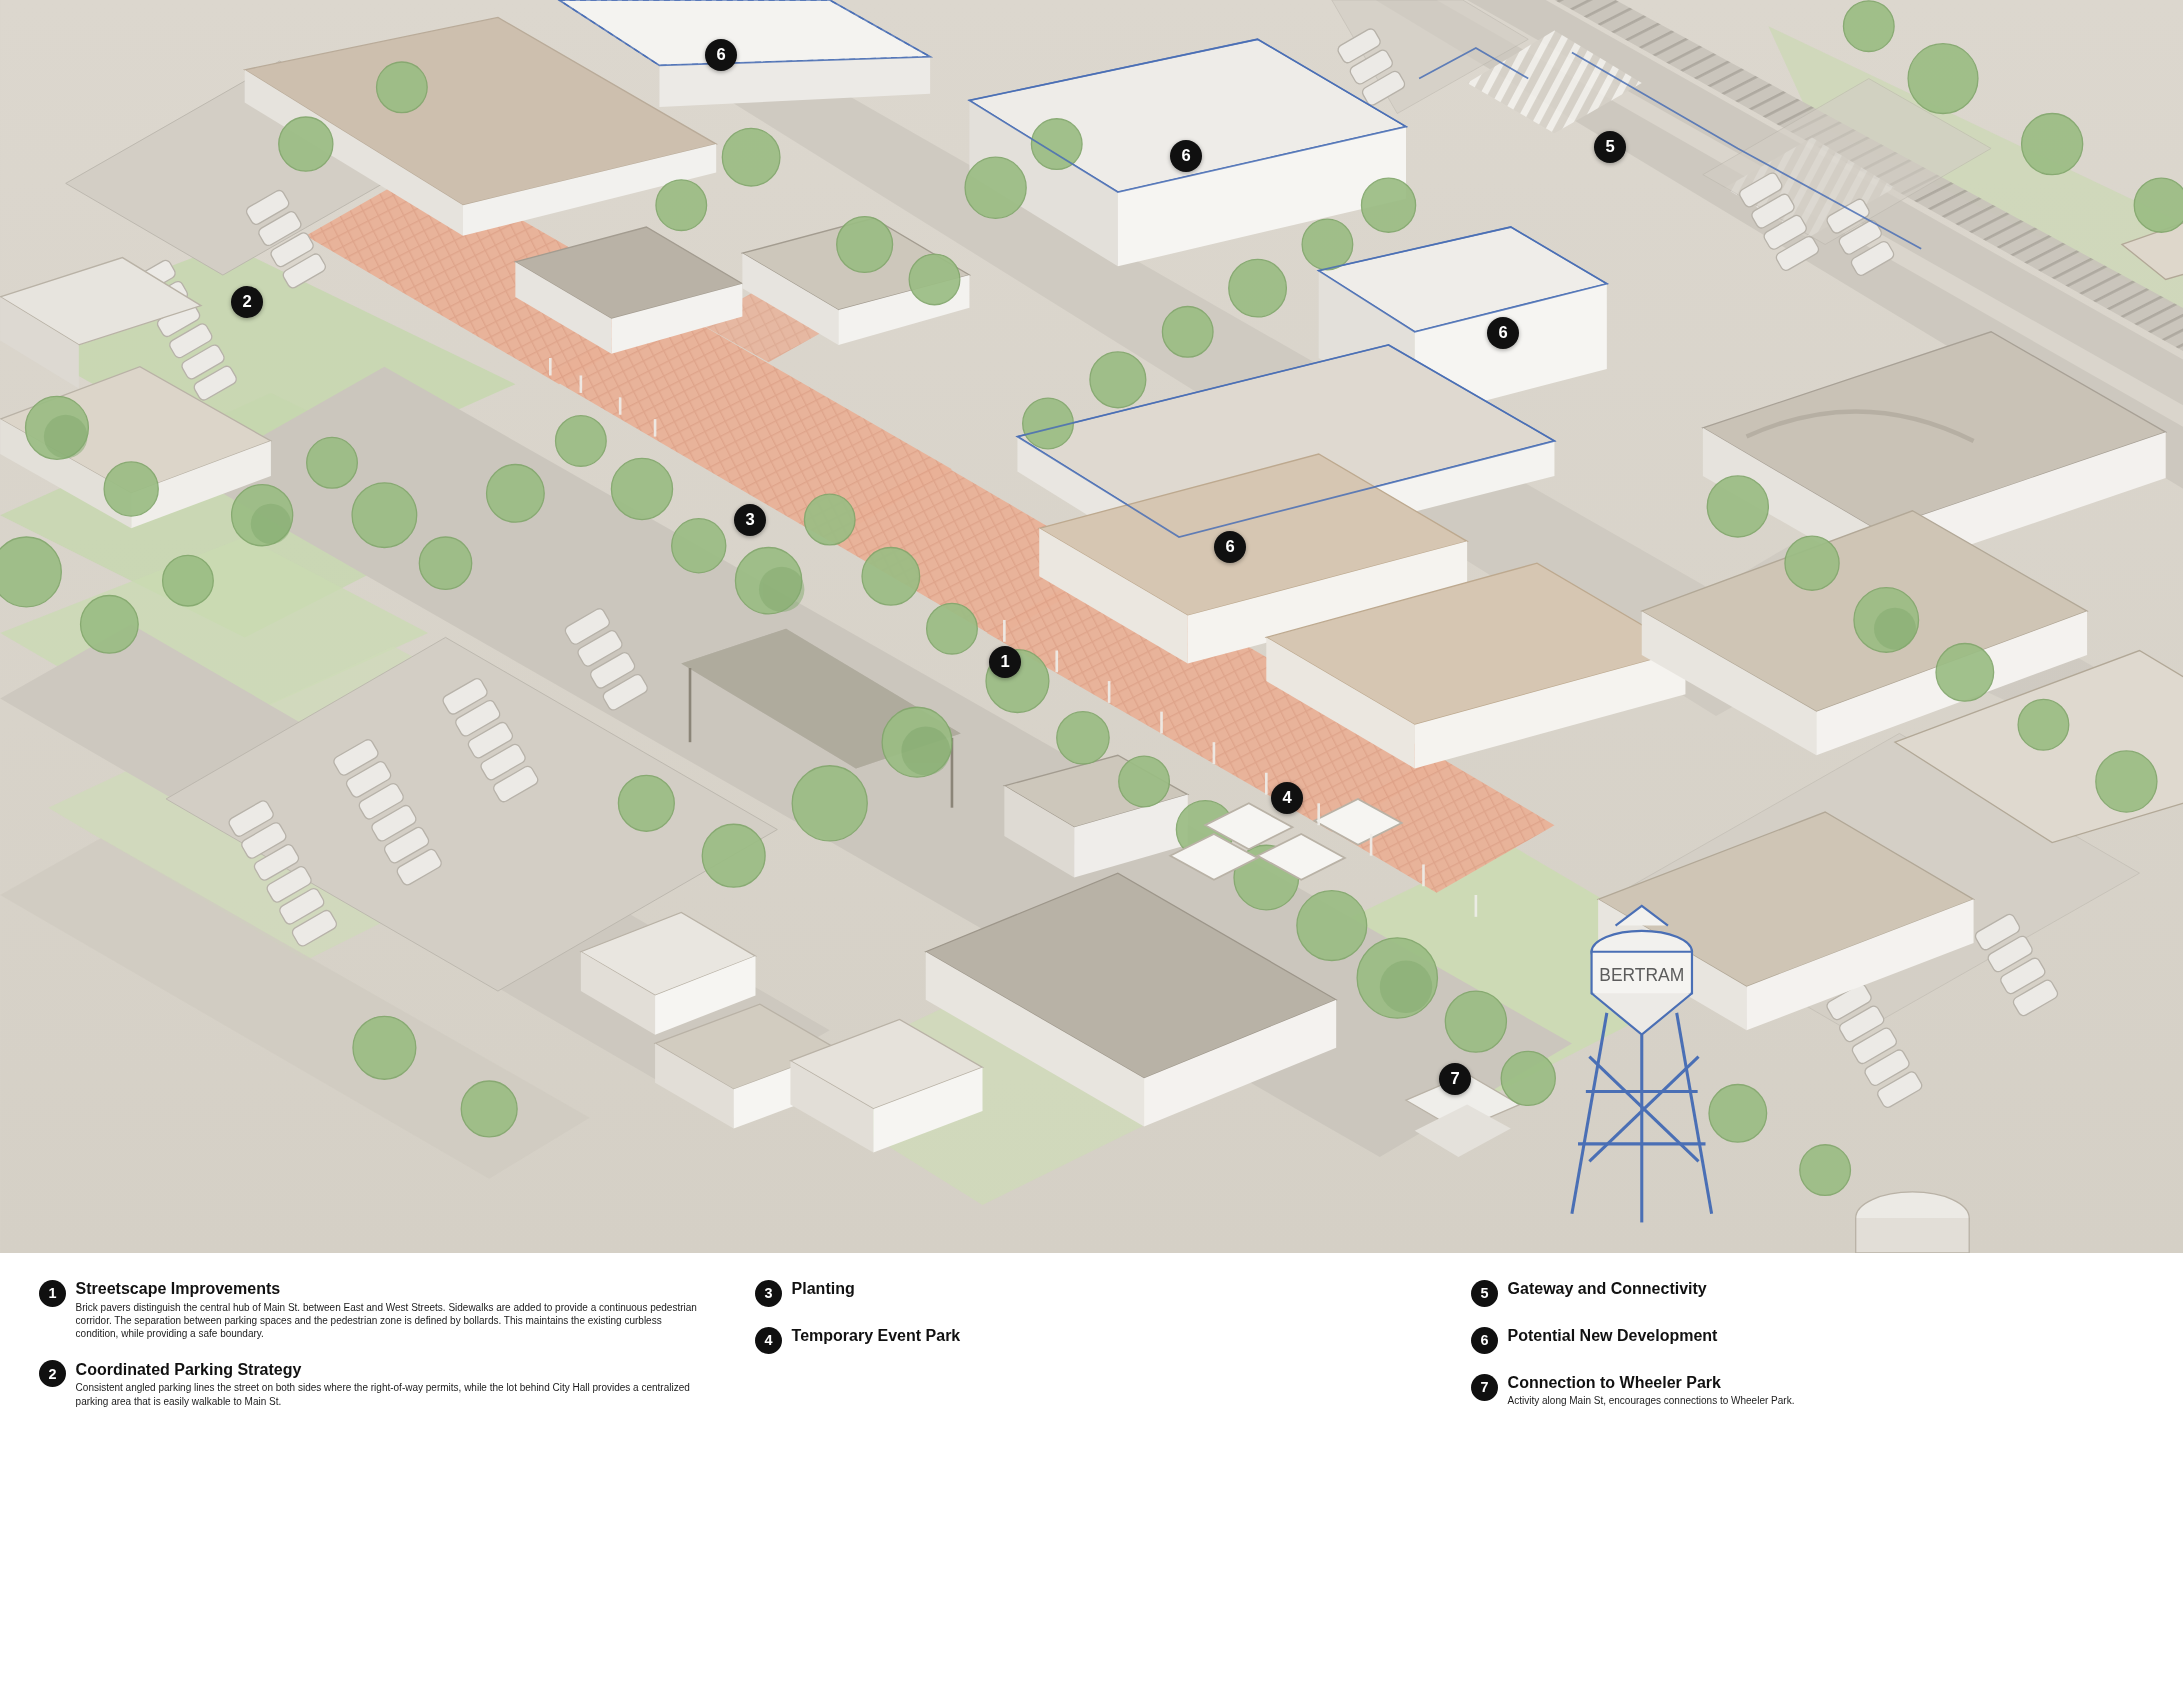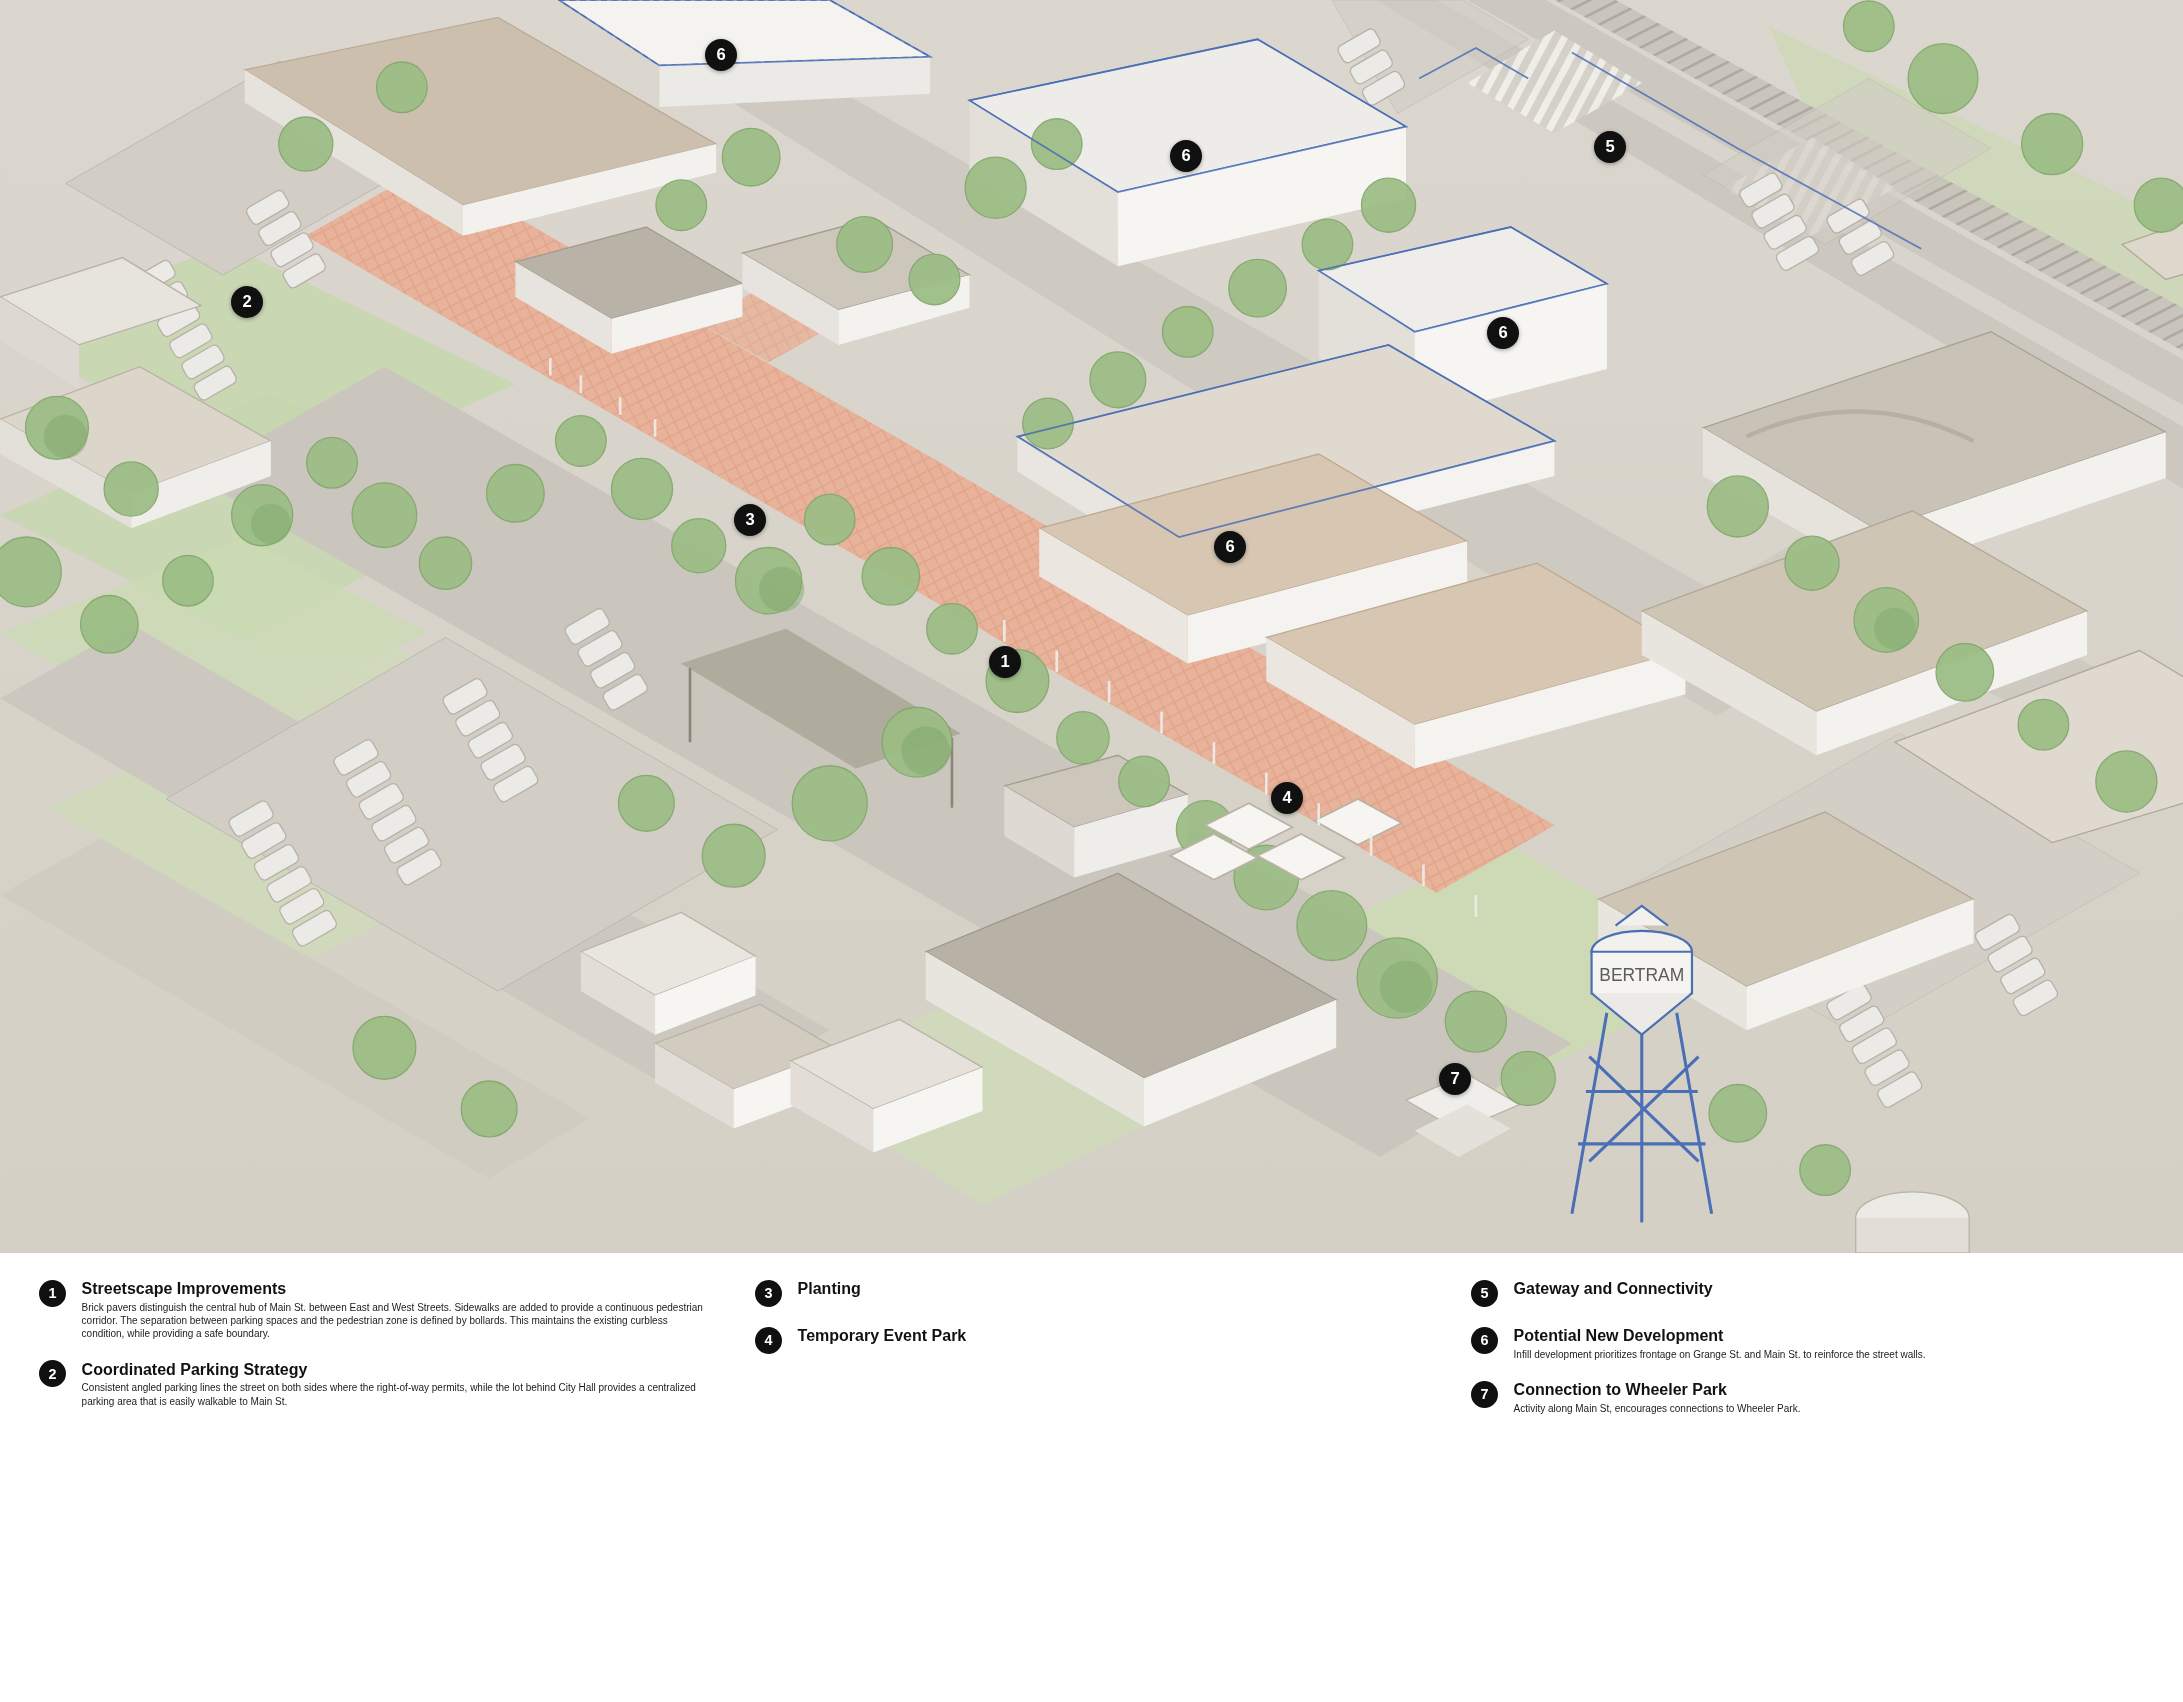--- a/index.html
+++ b/index.html
@@ -66,21 +66,21 @@
     width: 27px; height: 27px;
     border-radius: 50%;
     background: #101010;
     color: #fff;
     font-size: 14.4px;
     font-weight: bold;
     display:flex; align-items:center; justify-content:center;
     margin-right: 9.6px;
     margin-top: 0.9px;
   }
-  .legend-text { flex: 1 1 auto; margin-left: 6px; }
+  .legend-text { flex: 1 1 auto; }
   .legend-title {
     font-size: 16px;
     font-weight: bold;
     color: #111;
     line-height: 1.25;
     margin-bottom: 1.7px;
   }
   .legend-body {
     font-size: 10px;
     color: #1b1b1b;
@@ -546,21 +546,20 @@
     <div class="legend-item">
       <div class="legend-num">5</div>
       <div class="legend-text">
         <div class="legend-title">Gateway and Connectivity</div>
       </div>
     </div>
     <div class="legend-item">
       <div class="legend-num">6</div>
       <div class="legend-text">
         <div class="legend-title">Potential New Development</div>
-        <div class="legend-body">Infill development prioritizes frontage on Grange St. and Main St. to reinforce the street walls.</div>
       </div>
     </div>
     <div class="legend-item">
       <div class="legend-num">7</div>
       <div class="legend-text">
         <div class="legend-title">Connection to Wheeler Park</div>
         <div class="legend-body">Activity along Main St, encourages connections to Wheeler Park.</div>
       </div>
     </div>
   </div>

